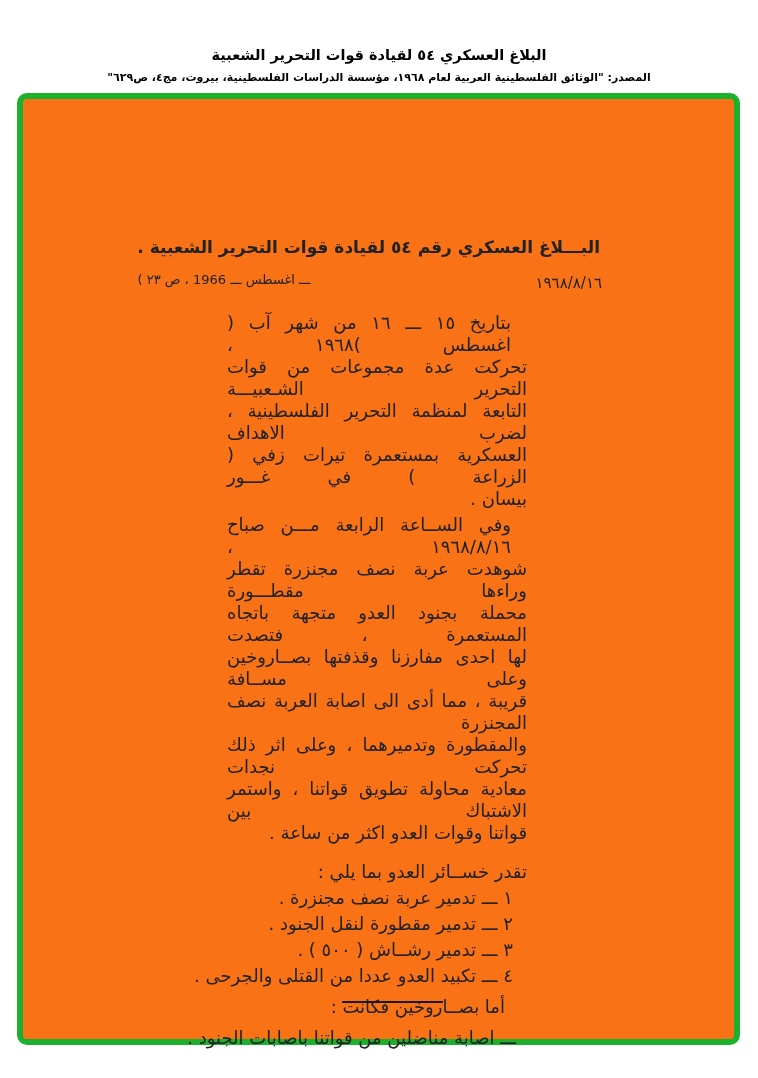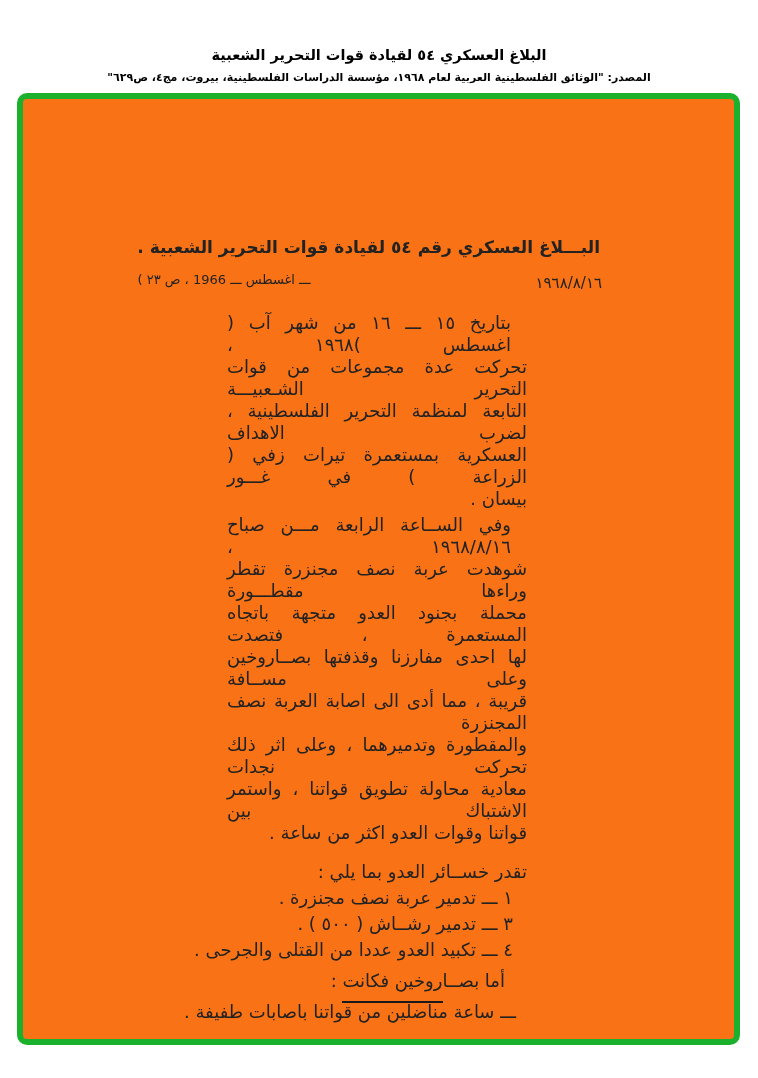--- a/index.html
+++ b/index.html
@@ -89,26 +89,27 @@
           <div>لها احدى مفارزنا وقذفتها بصــاروخين وعلى مســافة</div>
           <div>قريبة ، مما أدى الى اصابة العربة نصف المجنزرة</div>
           <div>والمقطورة وتدميرهما ، وعلى اثر ذلك تحركت نجدات</div>
           <div>معادية محاولة تطويق قواتنا ، واستمر الاشتباك بين</div>
           <div>قواتنا وقوات العدو اكثر من ساعة .</div>
         </div>
 
       <div class="losses-intro">تقدر خســائر العدو بما يلي :</div>
       <div class="losses-list">
           <div>١ ـــ تدمير عربة نصف مجنزرة .</div>
+          <div>٢ ـــ تدمير مقطورة لنقل الجنود .</div>
           <div>٣ ـــ تدمير رشــاش ( ٥٠٠ ) .</div>
           <div>٤ ـــ تكبيد العدو عددا من القتلى والجرحى .</div>
         </div>
 
       <div class="our-losses-intro">أما بصــاروخين فكانت :</div>
       <div class="our-losses-list">
-          <div>ـــ ساعة مناضلين من قواتنا باصابات طفيفة .</div>
+          <div>ـــ اصابة مناضلين من قواتنا باصابات الجنود .</div>
         </div>
     </div>
 
     <div class="signature-line"></div>
 
   </div>
 </div>
 
 </body></html>

